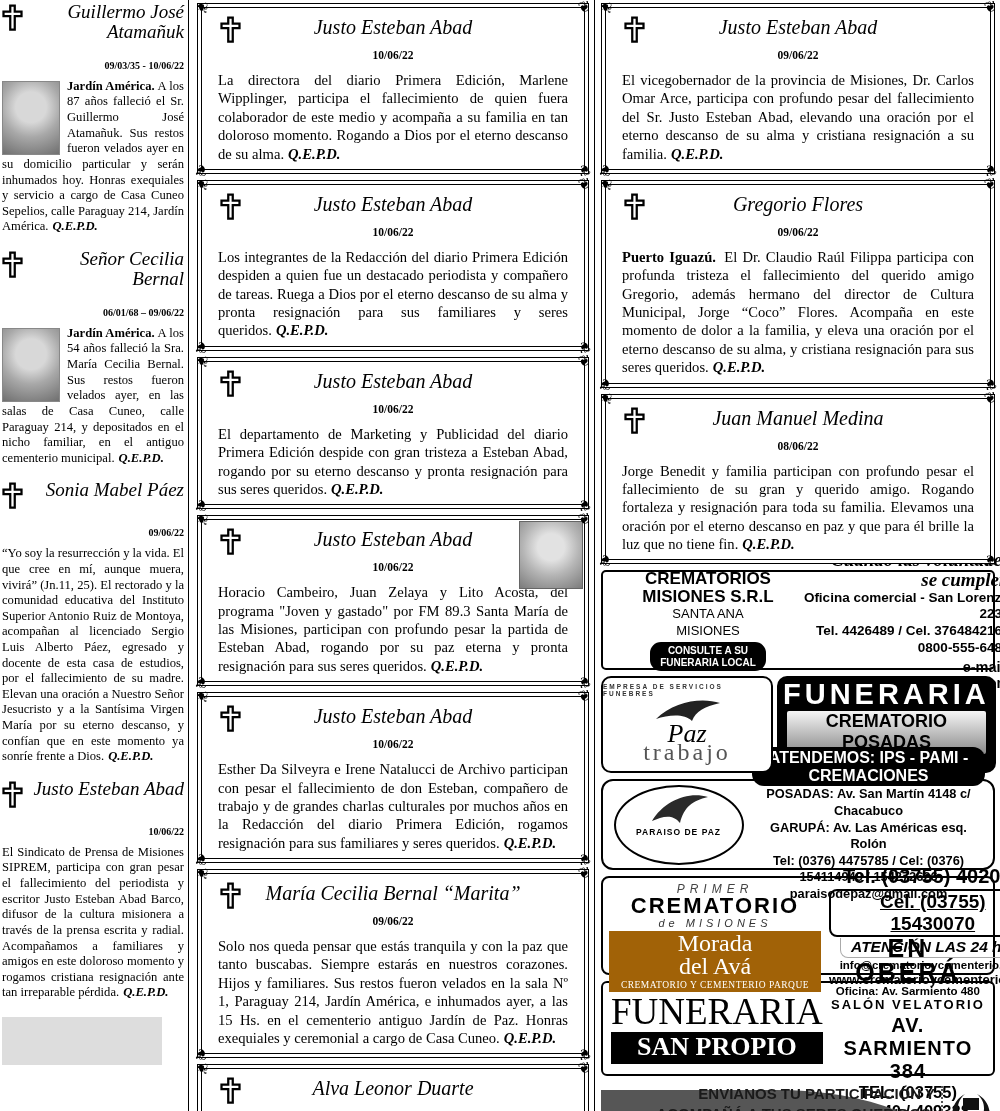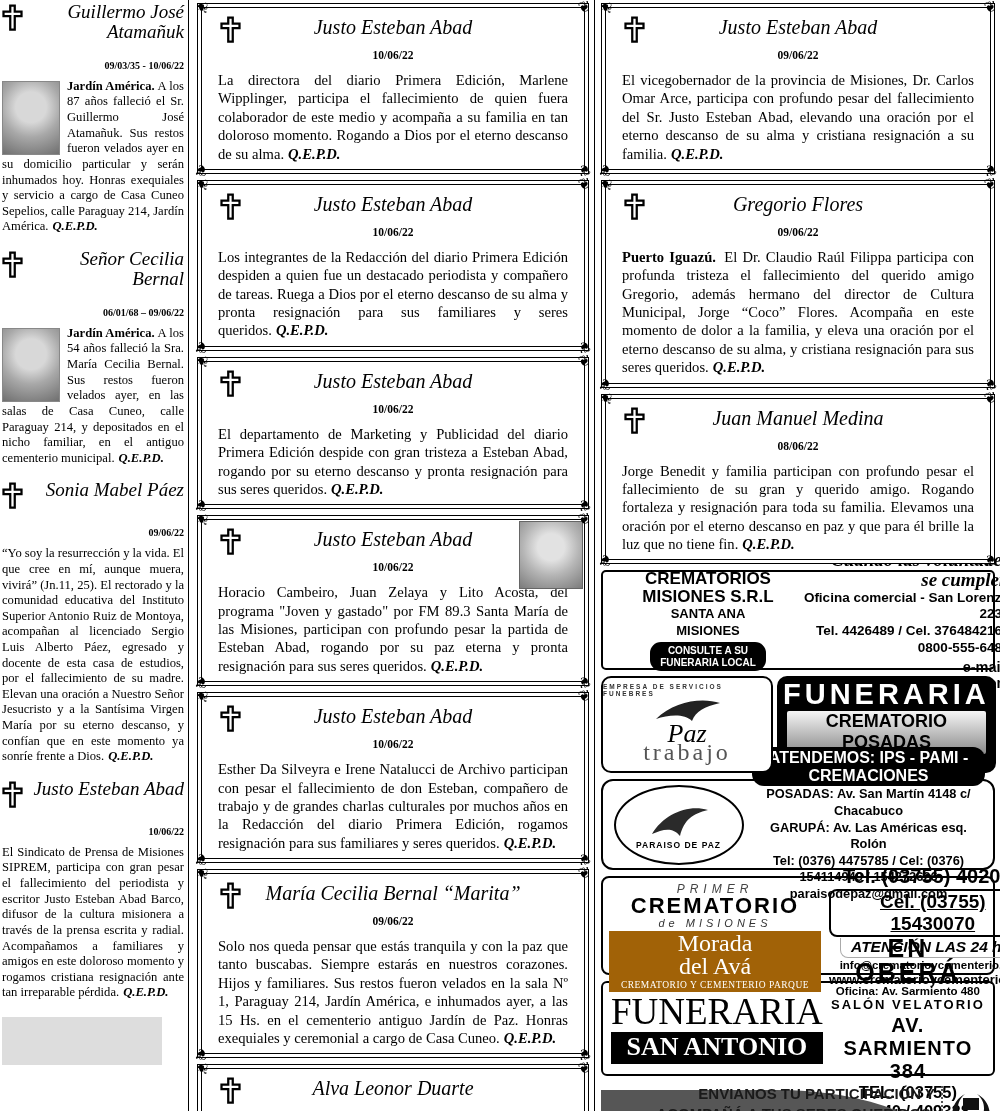--- a/index.html
+++ b/index.html
@@ -43,21 +43,21 @@
           background:radial-gradient(circle at 50% 38%, #e2e2e2 0 26%, #b5b5b5 55%, #7b7b7b 100%);z-index:2;}
   .cross svg{display:block;}
 
   
   .ad{margin-bottom:6px;box-sizing:border-box;font-family:"Liberation Sans",sans-serif;}
 
   
   .ad-crema{border:2px solid #000;border-radius:5px;padding:5px 24px;display:flex;gap:6px;align-items:center;height:100px;}
   .crema-left{flex:0 0 150px;text-align:center;}
   .crema-name{font-size:17px;font-weight:800;line-height:1.05;}
-  .crema-loc{font-size:13px;font-weight:700;line-height:1.1;margin-top:2px;}
+  .crema-loc{font-size:13px;font-weight:400;line-height:1.1;margin-top:2px;}
   .crema-pill{display:inline-block;background:#000;color:#fff;border-radius:11px;
               font-size:10px;font-weight:700;line-height:1.15;padding:3px 10px;margin-top:4px;}
   .crema-right{flex:1;text-align:right;}
   .crema-slogan{font-family:"Liberation Serif",serif;font-style:italic;font-weight:bold;
                 font-size:19px;line-height:1.05;}
   .crema-line{font-size:13.5px;font-weight:700;line-height:1.25;}
   .crema-email{font-size:14.5px;font-weight:700;margin-top:2px;}
 
   
   .ad-paz{display:flex;gap:4px;height:97px;}
@@ -70,21 +70,21 @@
   .paz-title{font-size:29px;font-weight:800;letter-spacing:4px;line-height:1.05;}
   .paz-bar{background:linear-gradient(#f5f5f5,#8a8a8a);color:#000;font-weight:800;font-size:18px;
            border-radius:2px;margin:1px 4px 2px;line-height:1.2;}
   .paz-line{font-size:14.5px;font-weight:700;line-height:1.2;}
   .wicon{display:inline-block;font-family:"DejaVu Sans",sans-serif;font-size:12px;}
 
   
   .ad-para{border:2px solid #000;border-radius:12px;padding:4px 8px;display:flex;gap:6px;height:91px;align-items:center;}
   .para-logo{flex:0 0 135px;display:flex;align-items:center;justify-content:center;}
   .para-oval{width:126px;height:76px;border:2px solid #000;border-radius:50%;display:flex;
-             flex-direction:column;align-items:center;justify-content:center;}
+             flex-direction:column;align-items:center;justify-content:flex-start;}
   .para-name{font-size:8.5px;font-weight:800;letter-spacing:1px;}
   .para-right{flex:1;text-align:center;}
   .para-banner{background:#000;color:#fff;border-radius:12px;font-weight:800;font-size:16px;
                padding:2px 6px;display:inline-block;line-height:1.1;}
   .para-line{font-size:12.8px;font-weight:700;line-height:1.3;}
 
   
   .ad-morada{border:2px solid #000;border-radius:8px;padding:4px 6px;display:flex;gap:8px;height:99px;box-sizing:border-box;}
   .mor-left{flex:0 0 212px;text-align:center;}
   .mor-primer{font-style:italic;font-size:12px;letter-spacing:5px;color:#444;}
@@ -420,21 +420,21 @@
         <div class="mor-cel">Cel. (03755) 15430070</div>
         <div class="mor-att">ATENCIÓN LAS 24 hs.</div>
         <div class="mor-email">info@crematorioycementerio.com</div>
         <div class="mor-web">www.crematorioycementerio.com</div>
       </div>
     </div>
 
     <div class="ad ad-sa">
       <div class="sa-left">
         <div class="sa-title">FUNERARIA</div>
-        <div class="sa-name">SAN ANTONIO</div>
+        <div class="sa-name">SAN PROPIO</div>
       </div>
       <div class="sa-right">
         <div class="sa-obera">EN OBERÁ</div>
         <div class="sa-oficina">Oficina: Av. Sarmiento 480</div>
         <div class="sa-salon">SALÓN VELATORIO</div>
         <div class="sa-addr">AV. SARMIENTO 384</div>
         <div class="sa-tel">TEL: (03755) 403240 / 409328</div>
       </div>
     </div>
 

